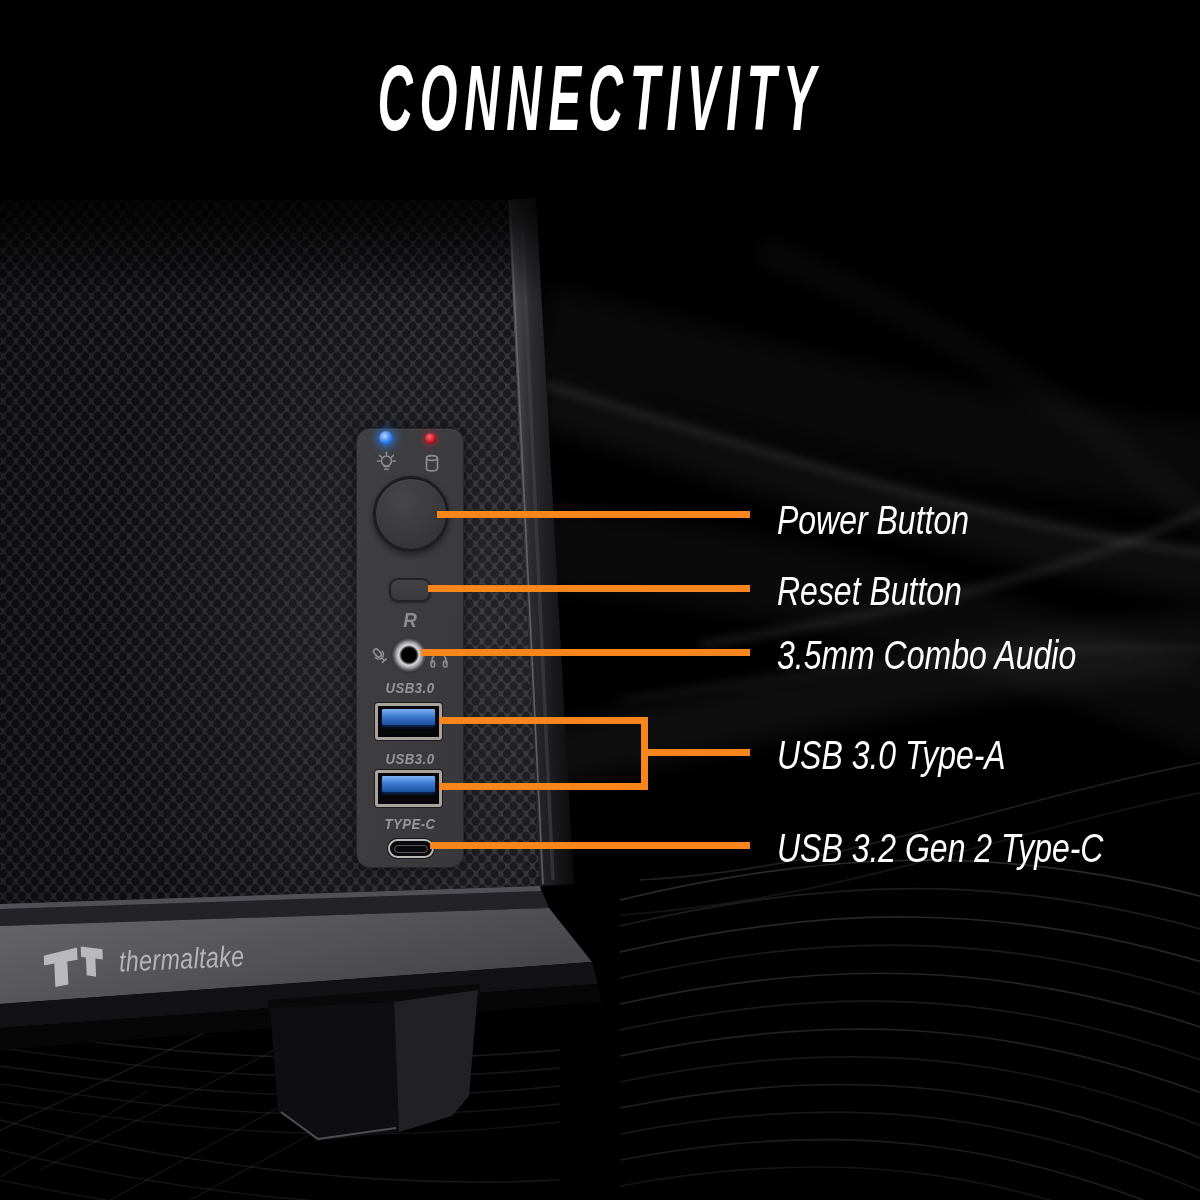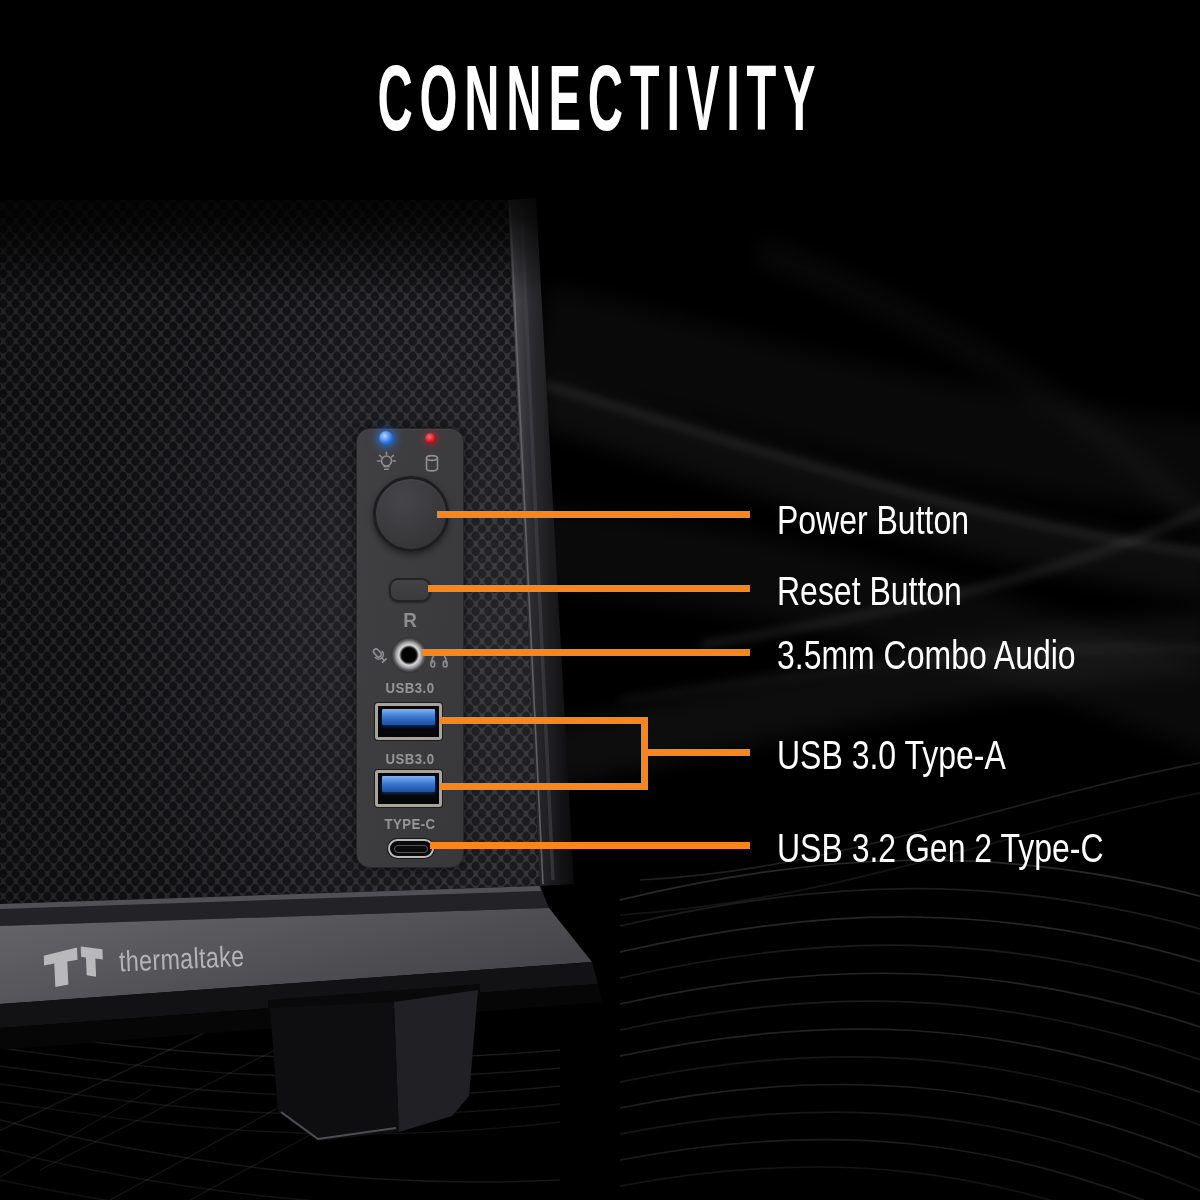--- a/index.html
+++ b/index.html
@@ -1,17 +1,17 @@
 <!DOCTYPE html>
 <html style="--accent-orange: #F8861C; --usb-blue: #3B78D0; --power-led-blue: #2D7DF5; --hdd-led-red: #C01020; --label-white: #FFFFFF;"><head>
 <meta charset="utf-8">
 <style>
   html,body{margin:0;padding:0;background:#000;}
   .stage{position:relative;width:1200px;height:1200px;overflow:hidden;background:#000;
-         font-family:"Liberation Sans",sans-serif;}
+         font-family:"Liberation Sans",sans-serif;font-style:italic;}
   svg.layer{position:absolute;left:0;top:0;}
 
   
   .title{position:absolute;top:46px;left:0;width:1200px;text-align:center;margin:0;
          color:#fff;font-size:92px;font-weight:bold;letter-spacing:.14em;
          transform:scaleX(.53);transform-origin:center top;white-space:nowrap;}
 
   
   .io-panel{position:absolute;left:356px;top:428px;width:106px;height:438px;border-radius:14px;
             background:linear-gradient(100deg,#404043,#38383b);border:1px solid #28282a;

